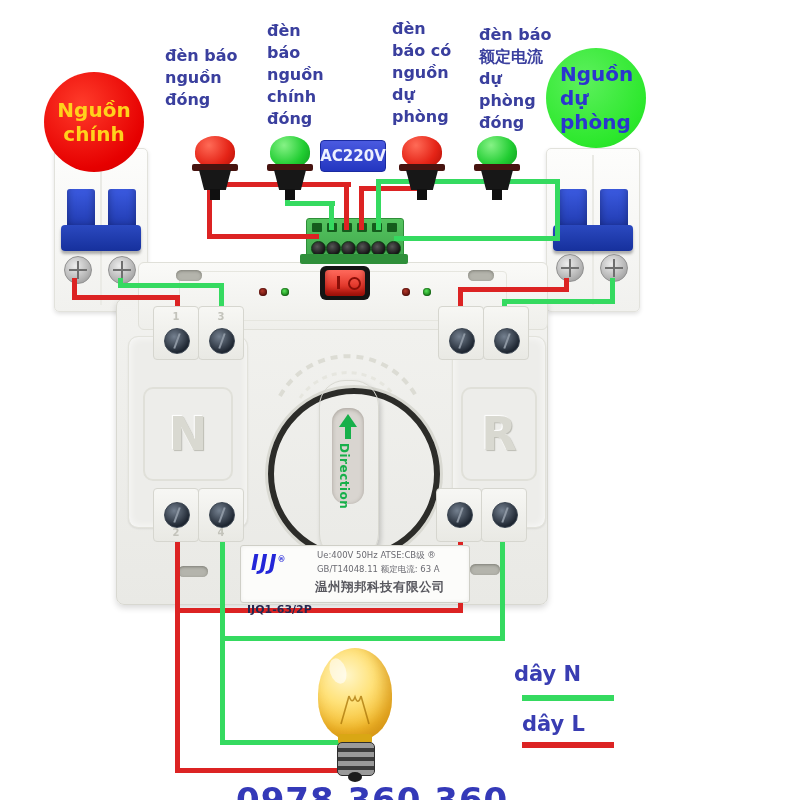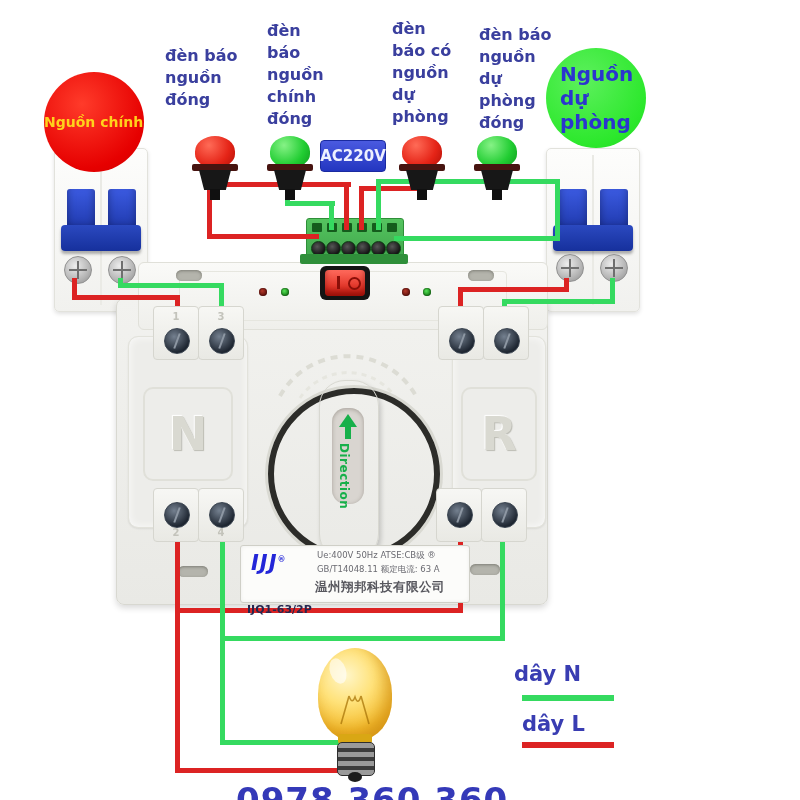--- a/index.html
+++ b/index.html
@@ -4,21 +4,21 @@
 <style>
   html,body{margin:0;padding:0;background:#fff;}
   .stage{position:relative;width:800px;height:800px;overflow:hidden;background:#ffffff;
          font-family:"DejaVu Sans","Liberation Sans",sans-serif;}
   .abs{position:absolute;}
   
   .lamplabel{position:absolute;color:#3a3f9e;font-weight:bold;font-size:16px;line-height:1.38;z-index:6;}
   .srccircle{position:absolute;width:100px;height:100px;border-radius:50%;z-index:7;
              display:flex;align-items:center;font-weight:bold;}
   .src-main{background:radial-gradient(circle at 38% 32%,#ff3b2a,#e60000 70%,#cf0000);
-            color:#ffd21c;font-size:14px;text-align:center;justify-content:flex-start;}
+            color:#ffd21c;font-size:20px;text-align:center;justify-content:center;}
   .src-bak{background:radial-gradient(circle at 38% 32%,#5df05d,#2ce82c 70%,#1fd41f);
            color:#2b35cf;font-size:20px;padding-left:14px;box-sizing:border-box;}
   
   .wire{position:absolute;z-index:4;}
   .wr{background:#dc2323;}
   .wg{background:#35da60;}
   
   .breaker{position:absolute;width:92px;height:162px;background:linear-gradient(#fdfdfc,#f1f1ee);
            border:1px solid #e2e2dc;border-radius:5px;box-shadow:0 2px 4px rgba(0,0,0,.12);z-index:2;}
   .bdivider{position:absolute;left:45px;top:6px;width:2px;height:150px;background:#eaeae5;}
@@ -117,21 +117,21 @@
   .phone{position:absolute;left:236px;top:780px;font-size:34px;font-weight:bold;color:#3439b8;letter-spacing:1px;z-index:6;}
 </style>
 </head>
 <body>
 
 <div class="stage">
 
   <div class="lamplabel" style="left:165px;top:45px;width:86px;">đèn báo nguồn đóng</div>
   <div class="lamplabel" style="left:392px;top:18px;width:72px;">đèn báo có nguồn dự phòng</div>
   <div class="lamplabel" style="left:267px;top:20px;width:62px;">đèn báo nguồn chính đóng</div>
-  <div class="lamplabel" style="left:479px;top:24px;width:78px;">đèn báo nguồn dự phòng đóng</div>
+  <div class="lamplabel" style="left:479px;top:24px;width:78px;">đèn báo 额定电流 dự phòng đóng</div>
 
   <div class="srccircle src-main" style="left:44px;top:72px;">
     <span>Nguồn chính</span>
   </div>
   <div class="srccircle src-bak" style="left:546px;top:48px;">
     <span>Nguồn dự phòng</span>
   </div>
 
   <div class="breaker" style="left:54px;top:148px;">
     <div class="bdivider"></div>

